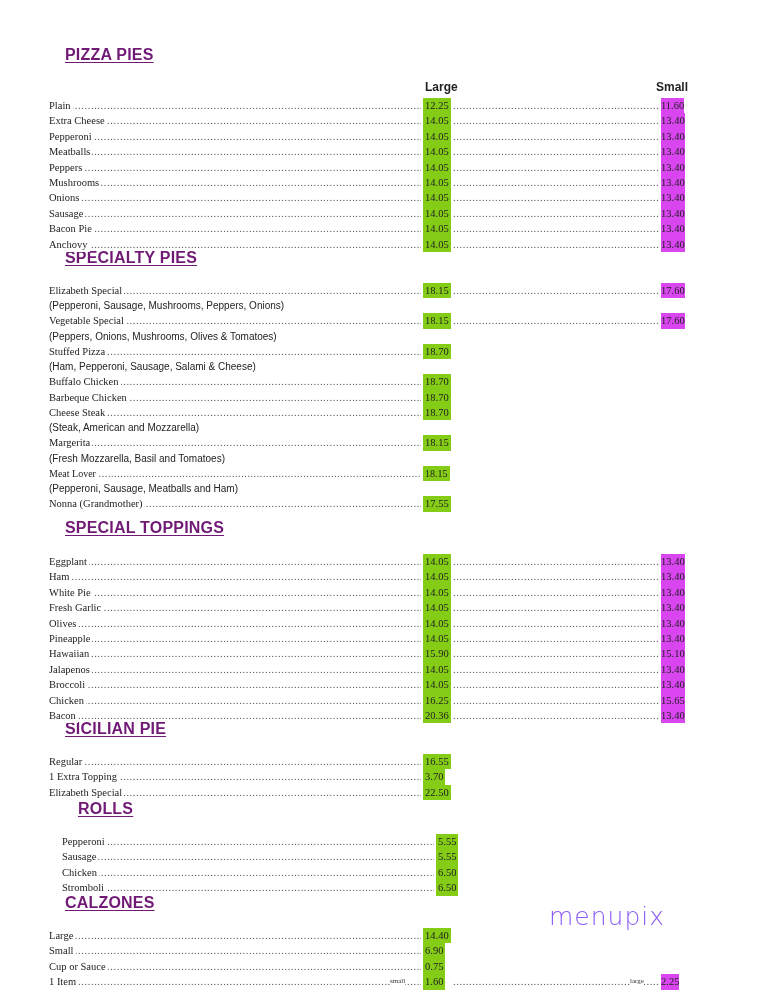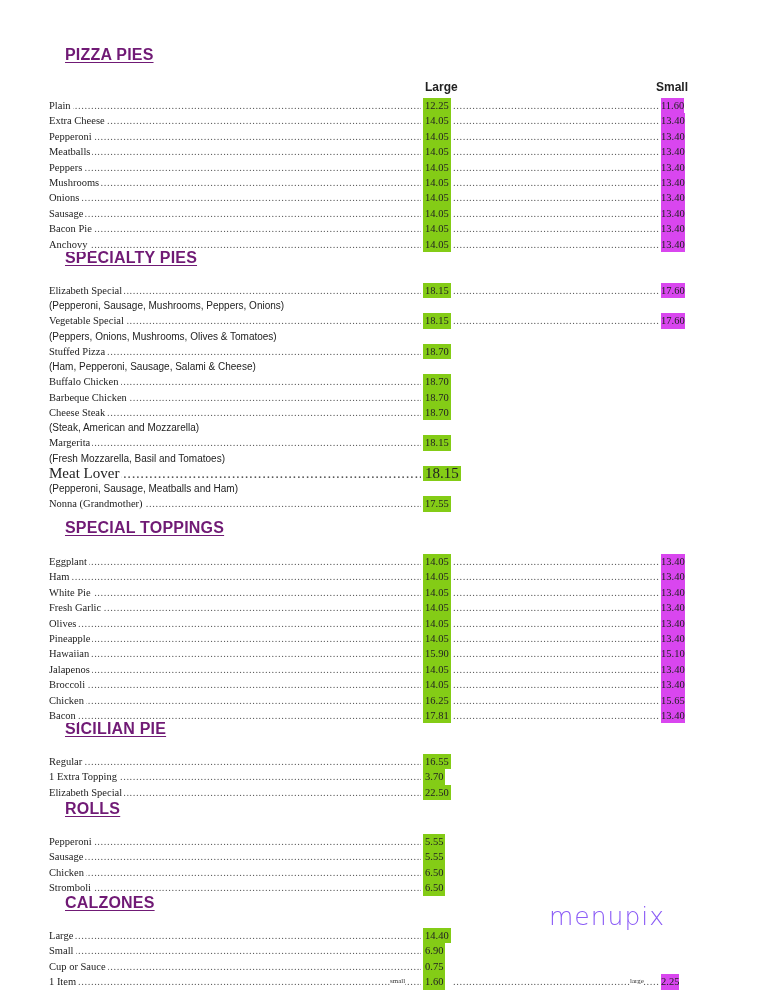--- a/index.html
+++ b/index.html
@@ -18,21 +18,21 @@
   .row .dots1 {
     position:absolute; left:0; width:372px; top:0; height:15.4px; overflow:hidden; z-index:1;
     color:#555; letter-spacing:0.6px;
   }
   .row .p1 { position:absolute; left:374px; top:0; background:#84cc16; padding:0 2px; z-index:2; }
   .row .dots2 {
     position:absolute; left:404px; width:206px; top:0; height:15.4px; overflow:hidden; z-index:1;
     color:#555; letter-spacing:0.6px;
   }
   .row .p2 { position:absolute; left:612px; top:0; background:#d946ef; z-index:2; }
-  .row.big { font-size:15px;text-align:center; }
+  .row.big { font-size:10px;text-align:center; }
   .desc { font-size:10px; height:15px; line-height:15px; color:#222; }
   .colhead { position:relative; height:18px; font-weight:bold; font-size:12px; }
   .colhead .h1 { position:absolute; left:376px; top:0; }
   .colhead .h2 { position:absolute; left:607px; top:0; }
   .tiny { font-size:7px; color:#333; position:absolute; z-index:3; background:#fff; }
   .watermark {
     position:absolute; left:549px; top:902px; font-size:25px; color:#8b5cf6;
     font-family:"DejaVu Sans", sans-serif; font-weight:200; letter-spacing:1px;
   }
 </style>
@@ -251,21 +251,21 @@
         <div class="row">
           <span class="name">Chicken</span>
           <span class="dots1">........................................................................................................................................................................................................</span>
           <span class="p1">16.25</span>
           <span class="dots2">........................................................................................................................................................................................................</span>
           <span class="p2">15.65</span>
         </div>
         <div class="row">
           <span class="name">Bacon</span>
           <span class="dots1">........................................................................................................................................................................................................</span>
-          <span class="p1">17.81</span>
+          <span class="p1">20.36</span>
           <span class="dots2">........................................................................................................................................................................................................</span>
           <span class="p2">13.40</span>
         </div>
       </div>
   </div>
 
   <div style="position:absolute; top:704px; left:0; width:650px;">
     <h2 class="section-title">SICILIAN PIE</h2>
     <div id="sicilian-list" style="margin-top:3px;">
         <div class="row">
@@ -279,21 +279,21 @@
           <span class="p1">3.70</span>
         </div>
         <div class="row">
           <span class="name">Elizabeth Special</span>
           <span class="dots1">........................................................................................................................................................................................................</span>
           <span class="p1">22.50</span>
         </div>
       </div>
   </div>
 
-  <div style="position:absolute; top:784px; left:0; width:650px;">
+  <div style="position:absolute; top:784px; left:13px; width:650px;">
     <h2 class="section-title">ROLLS</h2>
     <div id="rolls-list" style="margin-top:3px;">
         <div class="row">
           <span class="name">Pepperoni</span>
           <span class="dots1">........................................................................................................................................................................................................</span>
           <span class="p1">5.55</span>
         </div>
         <div class="row">
           <span class="name">Sausage</span>
           <span class="dots1">........................................................................................................................................................................................................</span>

